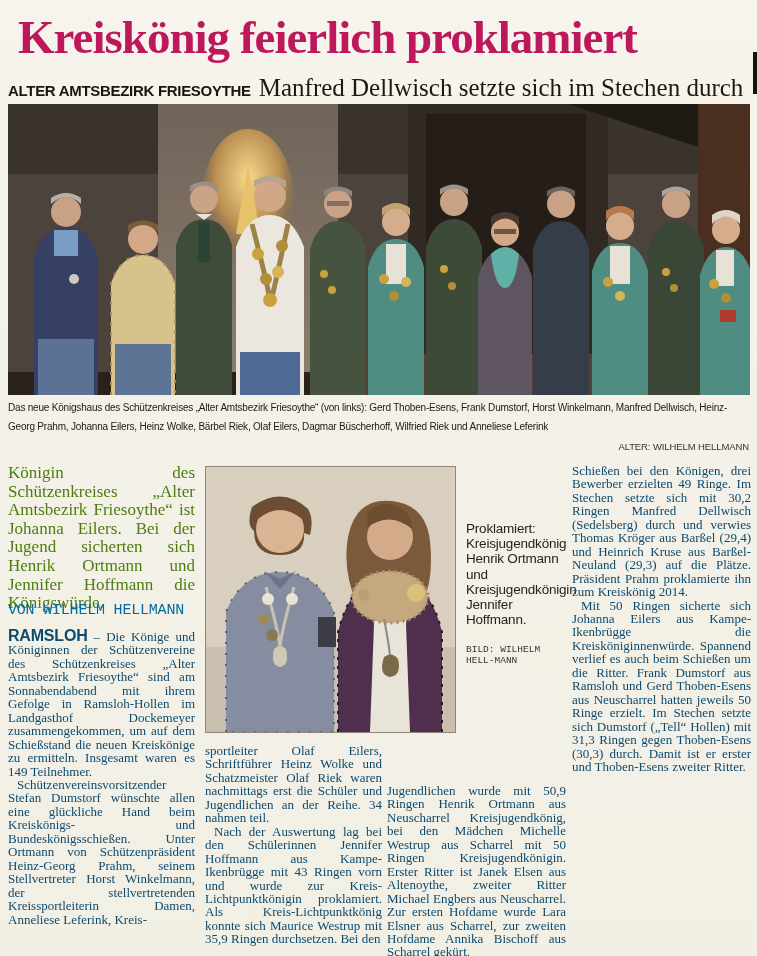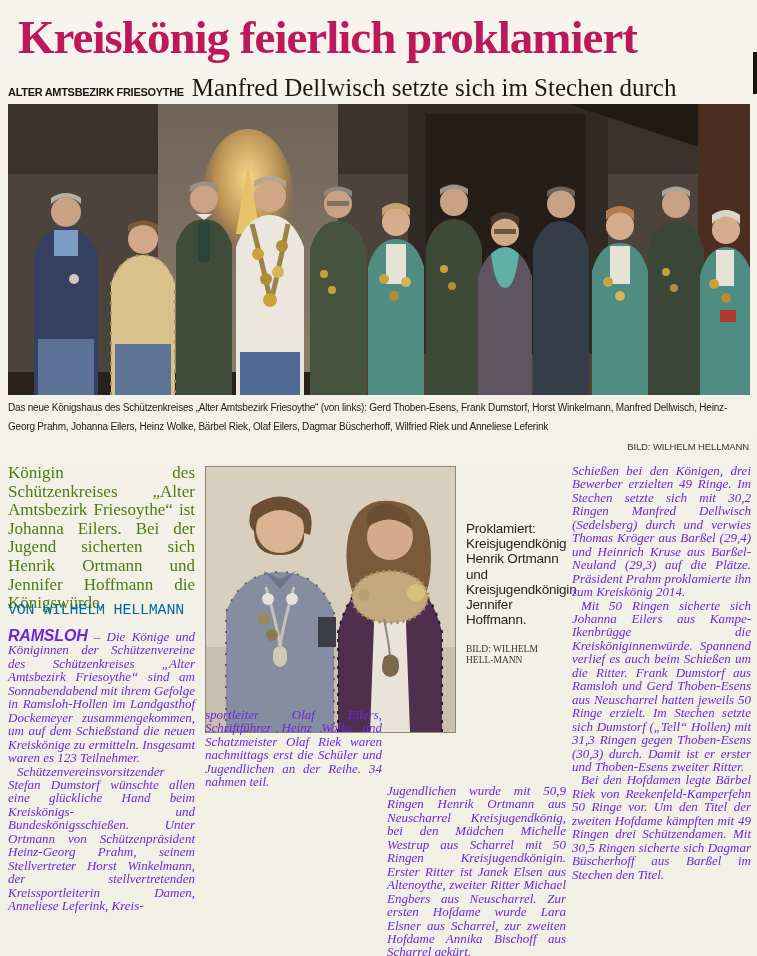--- a/index.html
+++ b/index.html
@@ -11,21 +11,21 @@
   .abs{position:absolute;}
   
   #headline{
     left:18px;top:12px;width:748px;
     font-size:47px;font-weight:bold;letter-spacing:-1px;
     color:#be185d;line-height:1.1;white-space:nowrap;
   }
   #kicker-row{left:8px;top:74px;width:744px;white-space:nowrap;}
   #kicker{
     font-family:"Liberation Sans",sans-serif;font-weight:bold;
-    font-size:11px;letter-spacing:-0.3px;color:#181512;
+    font-size:15px;letter-spacing:-0.3px;color:#181512;
   }
   #subhead{font-size:25px;color:#1c1914;margin-left:8px;}
   #edge-mark{right:0;top:52px;width:4px;height:42px;background:#17130f;}
   
   #main-photo{left:8px;top:104px;width:742px;height:291px;background:#453d37;overflow:hidden;}
   #main-photo svg,#inline-photo svg{display:block;}
   #photo-caption{
     left:8px;top:399px;width:744px;
     font-family:"Liberation Sans",sans-serif;font-size:10px;
     letter-spacing:-0.2px;line-height:18.6px;color:#23201b;
@@ -39,41 +39,41 @@
   #lead{
     left:8px;top:464px;width:187px;
     font-size:17px;line-height:18.6px;text-align:justify;color:#4d7c0f;
   }
   #byline{
     left:8px;top:602px;width:187px;
     font-family:Liberation Mono, monospace;font-size:15px;
     letter-spacing:-0.2px;color:#0369a1;
   }
   
-  .col{font-size:13px;line-height:13.45px;text-align:justify;color:#6d28d9;font-style:italic;}
+  .col{font-size:13px;line-height:13.45px;text-align:justify;color:#0c4a6e;}
   .col p{margin:0;}
   .col p.ind{text-indent:9px;}
   #col1{left:8px;top:629px;width:187px;height:321px;}
-  #col2{left:205px;top:708px;width:177px;height:208px;}
+  #col2{left:205px;top:744px;width:177px;height:208px;}
   #col3{left:387px;top:744px;width:179px;height:208px;margin-top:40px;}
   #col4{left:572px;top:464px;width:179px;height:488px;}
   .loc{font-family:"Liberation Sans",sans-serif;font-weight:bold;font-size:16px;letter-spacing:-0.2px;}
   
   #inline-photo{
     left:205px;top:466px;width:249px;height:265px;
     border:1px solid #8d867a;background:#d6cdbd;overflow:hidden;
   }
   #inline-caption{
     left:466px;top:521px;width:103px;
     font-family:"Liberation Sans",sans-serif;font-size:13.5px;
     letter-spacing:-0.2px;line-height:15.2px;color:#26231d;
   }
   #inline-credit{
     left:466px;top:644px;width:100px;
-    font-family:Liberation Serif, serif;font-size:9.5px;
+    font-family:Liberation Mono, monospace;font-size:9.5px;
     line-height:11px;color:#38342e;
   }
 </style>
 </head>
 <body>
 
 <div class="abs" id="headline">Kreiskönig feierlich proklamiert</div>
 <div class="abs" id="kicker-row"><span id="kicker">ALTER AMTSBEZIRK FRIESOYTHE</span><span id="subhead">Manfred Dellwisch setzte sich im Stechen durch</span></div>
 <div class="abs" id="edge-mark"></div>
 
@@ -185,21 +185,21 @@
       <path d="M692 291 v-120 q8 -28 26 -28 q18 0 26 28 v120z" fill="#4f8c82"></path>
       <rect x="708" y="146" width="18" height="36" fill="#e7e2d6"></rect>
       <circle cx="706" cy="180" r="5" fill="#c9a23c"></circle>
         <circle cx="718" cy="194" r="5" fill="#b08e3a"></circle>
       <rect x="712" y="206" width="16" height="12" fill="#b03a2e"></rect>
     </g>
   </svg>
 </div>
 
 <div class="abs" id="photo-caption">Das neue Königshaus des Schützenkreises „Alter Amtsbezirk Friesoythe“ (von links): Gerd Thoben-Esens, Frank Dumstorf, Horst Winkelmann, Manfred Dellwisch, Heinz-Georg Prahm, Johanna Eilers, Heinz Wolke, Bärbel Riek, Olaf Eilers, Dagmar Büscherhoff, Wilfried Riek und Anneliese Leferink</div>
-<div class="abs" id="photo-credit">BILD: WILHELM HELLMANN</div>
+<div class="abs" id="photo-credit">ALTER: WILHELM HELLMANN</div>
 
 <div class="abs" id="lead">Königin des Schützenkreises „Alter Amtsbezirk Friesoythe“ ist Johanna Eilers. Bei der Jugend sicherten sich Henrik Ortmann und Jennifer Hoffmann die Königswürde.</div>
 <div class="abs" id="byline">VON WILHELM HELLMANN</div>
 
 <div class="abs" id="inline-photo">
   <svg width="249" height="265" viewBox="0 0 249 265">
     <rect width="249" height="265" fill="#d8cfbf"></rect>
     <rect y="180" width="249" height="85" fill="#c9bfae"></rect>
 
     <path d="M46 40 q30 -22 56 2 q6 10 2 26 l-6 -2 q2 22 -24 22 q-26 0 -26 -24 q-8 -6 -2 -24z" fill="#6b4e33"></path>
@@ -230,30 +230,30 @@
       <circle cx="210" cy="126" r="9" fill="#d8c27a"></circle>
     <path d="M178 152 q6 30 6 40" stroke="#8a8a8a" stroke-width="2" fill="none"></path>
     <path d="M178 190 q8 -6 14 2 q4 16 -8 18 q-12 -2 -6 -20z" fill="#7a6a4a"></path>
   </svg>
 </div>
 
 <div class="abs" id="inline-caption">Proklamiert: Kreisjugendkönig Henrik Ortmann und Kreisjugendkönigin Jennifer Hoffmann.</div>
 <div class="abs" id="inline-credit">BILD: WILHELM HELL-MANN</div>
 
 <div class="abs col" id="col1">
-  <p><span class="loc">RAMSLOH</span> <span>– Die Könige und Königinnen der Schützenvereine des Schützenkreises „Alter Amtsbezirk Friesoythe“ sind am Sonnabendabend mit ihrem Gefolge in Ramsloh-Hollen im Landgasthof Dockemeyer zusammengekommen, um auf dem Schießstand die neuen Kreiskönige zu ermitteln. Insgesamt waren es 123 Teilnehmer.</span></p>
+  <p><span class="loc">RAMSLOH</span> <span>– Die Könige und Königinnen der Schützenvereine des Schützenkreises „Alter Amtsbezirk Friesoythe“ sind am Sonnabendabend mit ihrem Gefolge in Ramsloh-Hollen im Landgasthof Dockemeyer zusammengekommen, um auf dem Schießstand die neuen Kreiskönige zu ermitteln. Insgesamt waren es 149 Teilnehmer.</span></p>
   <p class="ind">Schützenvereinsvorsitzender Stefan Dumstorf wünschte allen eine glückliche Hand beim Kreiskönigs- und Bundeskönigsschießen. Unter Ortmann von Schützenpräsident Heinz-Georg Prahm, seinem Stellvertreter Horst Winkelmann, der stellvertretenden Kreissportleiterin Damen, Anneliese Leferink, Kreis-</p>
 </div>
 
 <div class="abs col" id="col2">
   <p>sportleiter Olaf Eilers, Schriftführer Heinz Wolke und Schatzmeister Olaf Riek waren nachmittags erst die Schüler und Jugendlichen an der Reihe. 34 nahmen teil.</p>
+  <p class="ind">Nach der Auswertung lag bei den Schülerinnen Jennifer Hoffmann aus Kampe-Ikenbrügge mit 43 Ringen vorn und wurde zur Kreis-Lichtpunktkönigin proklamiert. Als Kreis-Lichtpunktkönig konnte sich Maurice Westrup mit 35,9 Ringen durchsetzen. Bei den</p>
 </div>
 
 <div class="abs col" id="col3">
   <p>Jugendlichen wurde mit 50,9 Ringen Henrik Ortmann aus Neuscharrel Kreisjugendkönig, bei den Mädchen Michelle Westrup aus Scharrel mit 50 Ringen Kreisjugendkönigin. Erster Ritter ist Janek Elsen aus Altenoythe, zweiter Ritter Michael Engbers aus Neuscharrel. Zur ersten Hofdame wurde Lara Elsner aus Scharrel, zur zweiten Hofdame Annika Bischoff aus Scharrel gekürt.</p>
   <p class="ind">Es war ein sehr sportleiter</p>
 </div>
 
 <div class="abs col" id="col4">
   <p>Schießen bei den Königen, drei Bewerber erzielten 49 Ringe. Im Stechen setzte sich mit 30,2 Ringen Manfred Dellwisch (Sedelsberg) durch und verwies Thomas Kröger aus Barßel (29,4) und Heinrich Kruse aus Barßel-Neuland (29,3) auf die Plätze. Präsident Prahm proklamierte ihn zum Kreiskönig 2014.</p>
   <p class="ind">Mit 50 Ringen sicherte sich Johanna Eilers aus Kampe-Ikenbrügge die Kreisköniginnenwürde. Spannend verlief es auch beim Schießen um die Ritter. Frank Dumstorf aus Ramsloh und Gerd Thoben-Esens aus Neuscharrel hatten jeweils 50 Ringe erzielt. Im Stechen setzte sich Dumstorf („Tell“ Hollen) mit 31,3 Ringen gegen Thoben-Esens (30,3) durch. Damit ist er erster und Thoben-Esens zweiter Ritter.</p>
-  <p class="ind">Bei den Hofdamen legte Bärbel Riek von Reekenfeld-Kamperfehn 50 Ringe vor. Um den Titel der zweiten Hofdame kämpften mit 49 Ringen drei Schützendamen. Mit 30,5 Ringen sicherte sich Dagmar Büscherhoff aus Barßel im Stechen den Titel.</p>
 </div>
 
 </body></html>

